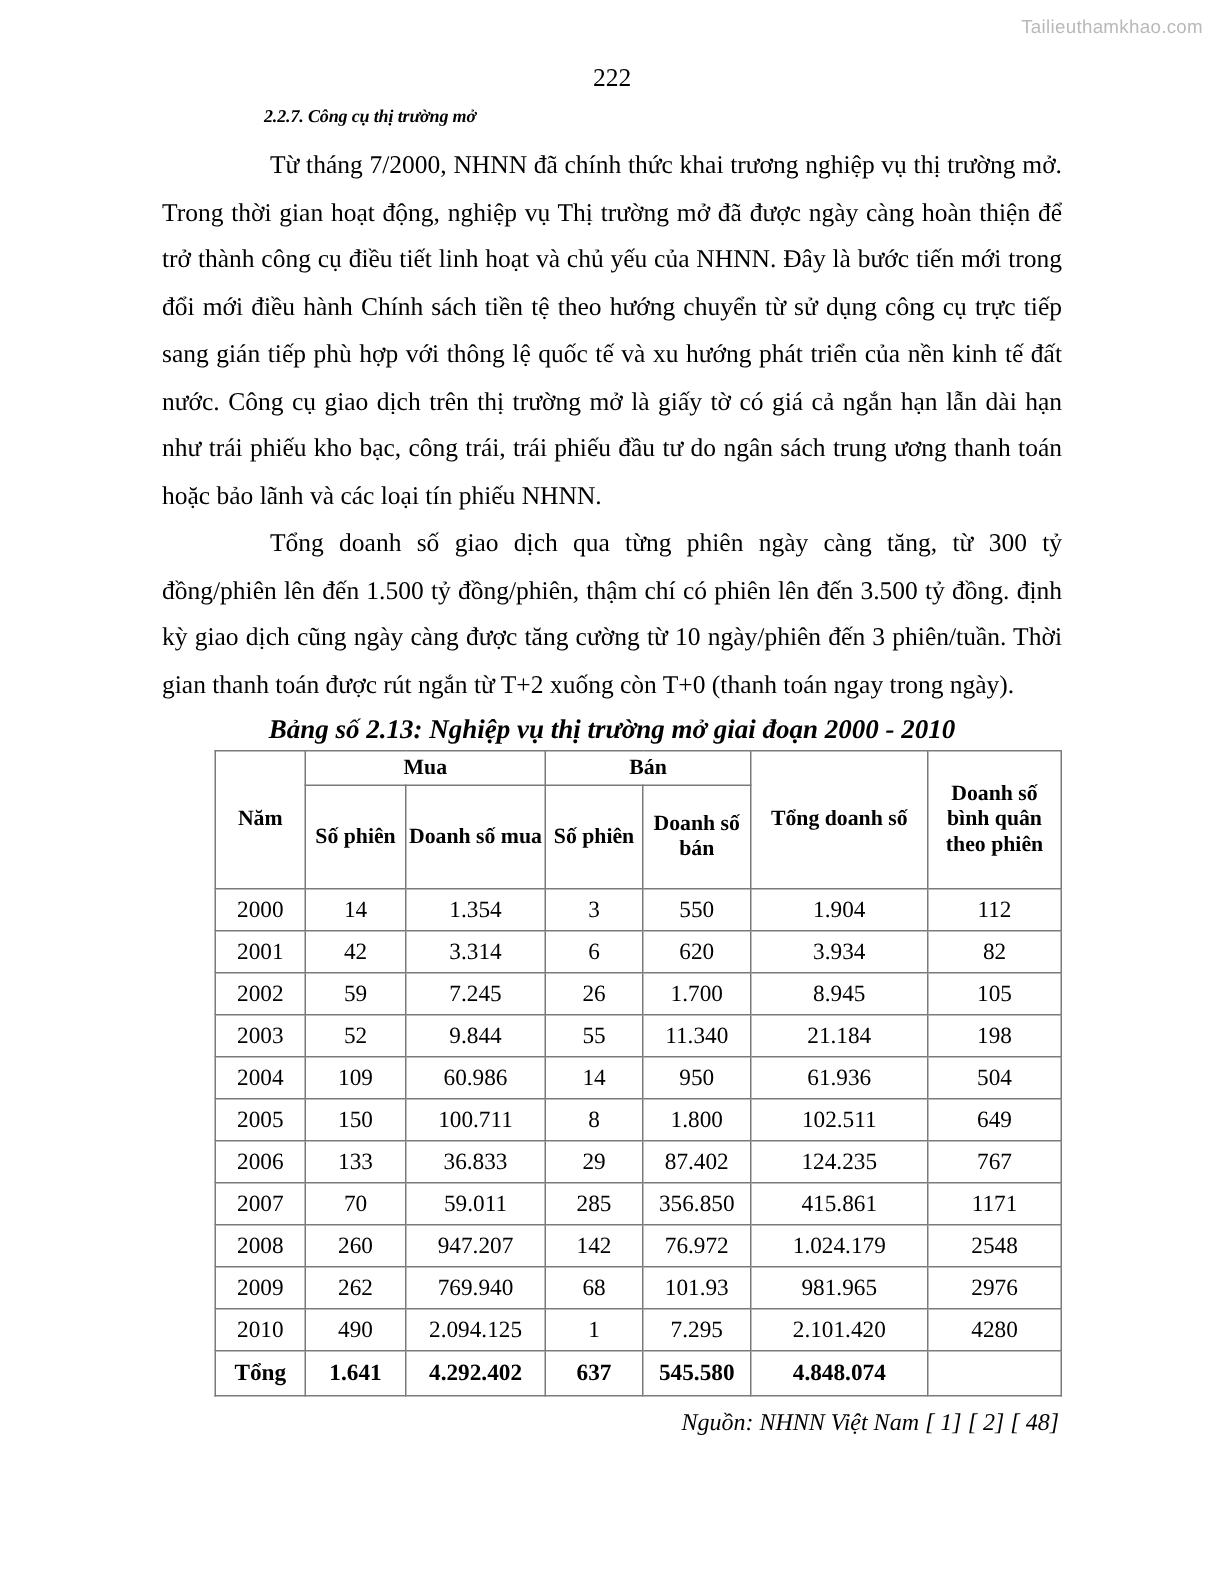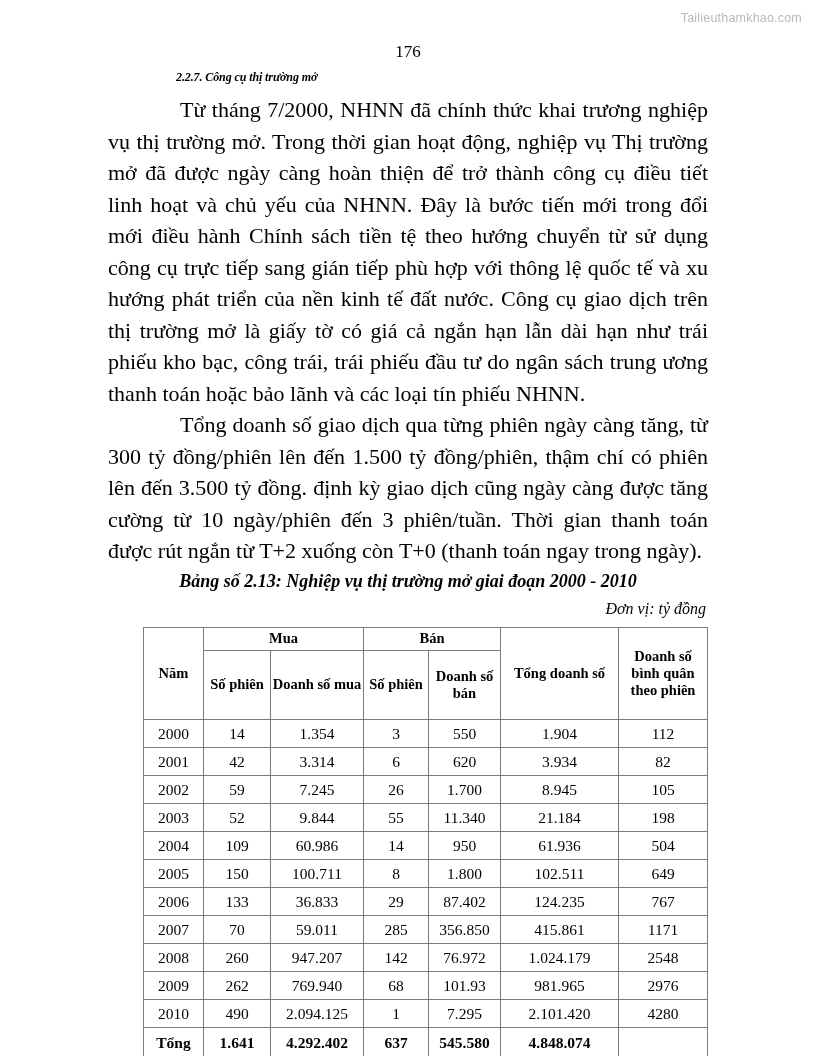--- a/index.html
+++ b/index.html
@@ -57,21 +57,21 @@
     font-weight: bold;
     font-style: italic;
     margin: 0 0 4px 0;
     padding-left: 68px;
     line-height: 26px;
     letter-spacing: -0.1px;
   }
 
   p.body-par {
     margin: 0;
-    font-size: 22px;
+    font-size: 17px;
     line-height: 31.5px;
     text-align: justify;
     text-justify: inter-word;
     text-indent: 72px;
     hyphens: none;
   }
 
   
   .table-title {
     margin: 0 0 0 0;
@@ -133,31 +133,30 @@
     padding-right: 2px;
   }
 </style>
 </head>
 <body>
 
 <div class="page">
 
   <div class="watermark">Tailieuthamkhao.com</div>
 
-  <div class="page-number">176</div>
+  <div class="page-number">222</div>
 
   <div class="content">
 
     <div class="section-heading">2.2.7. Công cụ thị trường mở</div>
 
     <p class="body-par">Từ tháng 7/2000, NHNN đã chính thức khai trương nghiệp vụ thị trường mở. Trong thời gian hoạt động, nghiệp vụ Thị trường mở đã được ngày càng hoàn thiện để trở thành công cụ điều tiết linh hoạt và chủ yếu của NHNN. Đây là bước tiến mới trong đổi mới điều hành Chính sách tiền tệ theo hướng chuyển từ sử dụng công cụ trực tiếp sang gián tiếp phù hợp với thông lệ quốc tế và xu hướng phát triển của nền kinh tế đất nước. Công cụ giao dịch trên thị trường mở là giấy tờ có giá cả ngắn hạn lẫn dài hạn như trái phiếu kho bạc, công trái, trái phiếu đầu tư do ngân sách trung ương  thanh toán hoặc bảo lãnh và các loại tín phiếu NHNN.</p>
     <p class="body-par">Tổng doanh số giao dịch qua từng phiên ngày càng tăng, từ 300 tỷ đồng/phiên lên đến 1.500 tỷ đồng/phiên, thậm chí có phiên lên đến 3.500 tỷ đồng. định kỳ giao dịch cũng ngày càng được tăng cường từ 10 ngày/phiên đến 3 phiên/tuần. Thời gian thanh toán được rút ngắn từ T+2 xuống còn T+0 (thanh toán ngay trong ngày).</p>
 
     <div class="table-title">Bảng số 2.13: Nghiệp vụ thị trường mở  giai đoạn 2000 - 2010</div>
-    <div class="table-unit">Đơn vị: tỷ đồng</div>
 
     <table class="data-table">
       <colgroup>
         <col style="width:60px">
         <col style="width:67px">
         <col style="width:93px">
         <col style="width:65px">
         <col style="width:72px">
         <col style="width:118px">
         <col style="width:89px">

